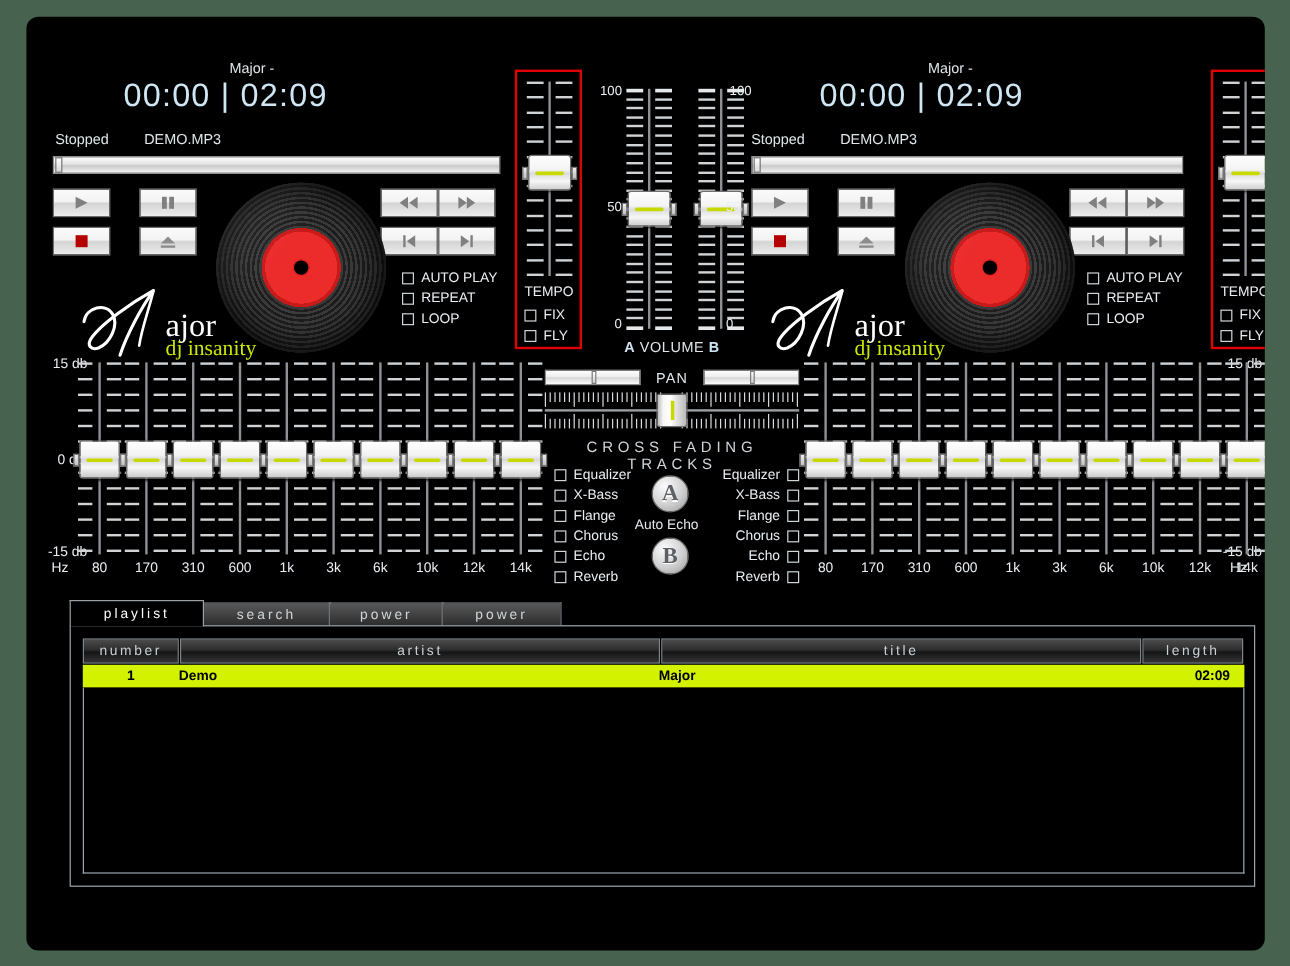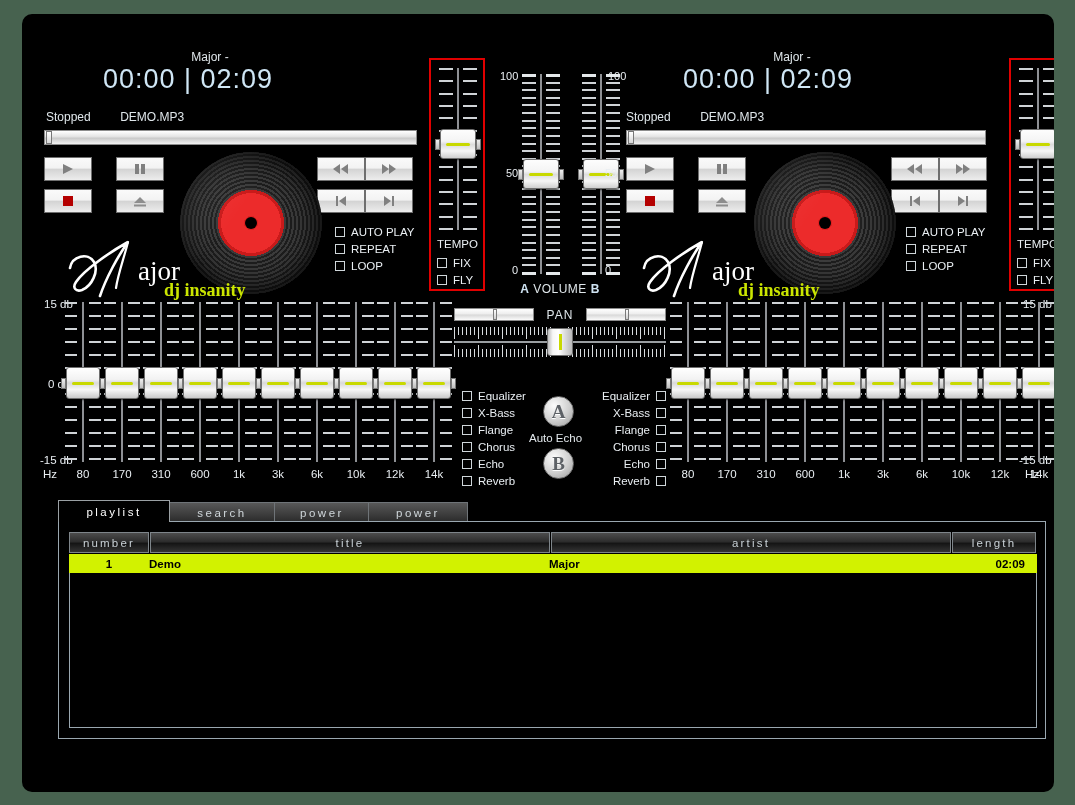--- a/index.html
+++ b/index.html
@@ -111,22 +111,22 @@
   }
 
   
   .logo{ position:absolute; left:38px; top:228px; width:190px; height:60px; }
   .logo .script{ position:absolute; left:0; top:-4px; }
   .logo .ajor{
     position:absolute; left:72px; top:14px;
     color:#fff; font-size:27px; font-family:"Liberation Serif", serif;
   }
   .logo .tag{
-    position:absolute; left:98px; top:38px;
-    color:#cbe600; font-size:18px; font-family:"Liberation Serif", serif;font-weight:bold;
+    position:absolute; left:72px; top:38px;
+    color:#cbe600; font-size:18px; font-family:"Liberation Serif", serif;
   }
   .deck-right .logo{ left:30px; }
 
   
   .deck-checks{ position:absolute; left:307px; top:212px; }
   .deck-right .deck-checks{ left:296px; }
   .chkrow{ display:flex; align-items:center; margin-bottom:5px; }
   .chk{
     width:10px; height:10px; border:1px solid #cfd6da;
     background:#000; display:inline-block;
@@ -740,20 +740,21 @@
         <span class="vt" style="left: 84px; height: 8px; top: 22px;"></span>
         <span class="vt" style="left: 88px; top: 0px; height: 8px;"></span>
         <span class="vt" style="left: 88px; height: 8px; top: 22px;"></span>
         <span class="vt" style="left: 92px; top: 0px; height: 8px;"></span>
         <span class="vt" style="left: 92px; height: 8px; top: 22px;"></span>
         <span class="vt" style="left: 96px; top: 0px; height: 12px;"></span>
         <span class="vt" style="left: 96px; height: 12px; top: 18px;"></span>
       </div>
     <div class="xknob"></div>
   </div>
+  <div class="xfade-cap">CROSS FADING TRACKS</div>
 
   <div class="fx left">
     <div class="chkrow">
       <span class="chk"></span>
       <span class="t">Equalizer</span>
     </div>
     <div class="chkrow">
       <span class="chk"></span>
       <span class="t">X-Bass</span>
     </div>
@@ -1725,22 +1726,22 @@
   <div class="tabs" id="tabsRoot">
       <div class="tab active" style="left: 0px; width: 112px; top: -2px; height: 22px;">playlist</div>
       <div class="tab" style="left: 110px; width: 108px;">search</div>
       <div class="tab" style="left: 216px; width: 96px;">power</div>
       <div class="tab" style="left: 310px; width: 100px;">power</div>
     </div>
 
   <div class="playlist">
     <div class="pl-head" id="plHead">
         <div class="hc" style="width: 80px;">number</div>
+        <div class="hc" style="width: 400px;">artist</div>
         <div class="hc" style="width: 400px;">title</div>
-        <div class="hc" style="width: 400px;">artist</div>
         <div class="hc" style="width: 84px;">length</div>
       </div>
     <div class="pl-row">
       <span class="c" style="width:80px; text-align:center;">1</span>
       <span class="c" style="width:400px;">Demo</span>
       <span class="c" style="width:400px;">Major</span>
       <span class="c" style="width:82px; text-align:right; padding-right:6px;">02:09</span>
     </div>
     <div class="pl-body"></div>
   </div>

